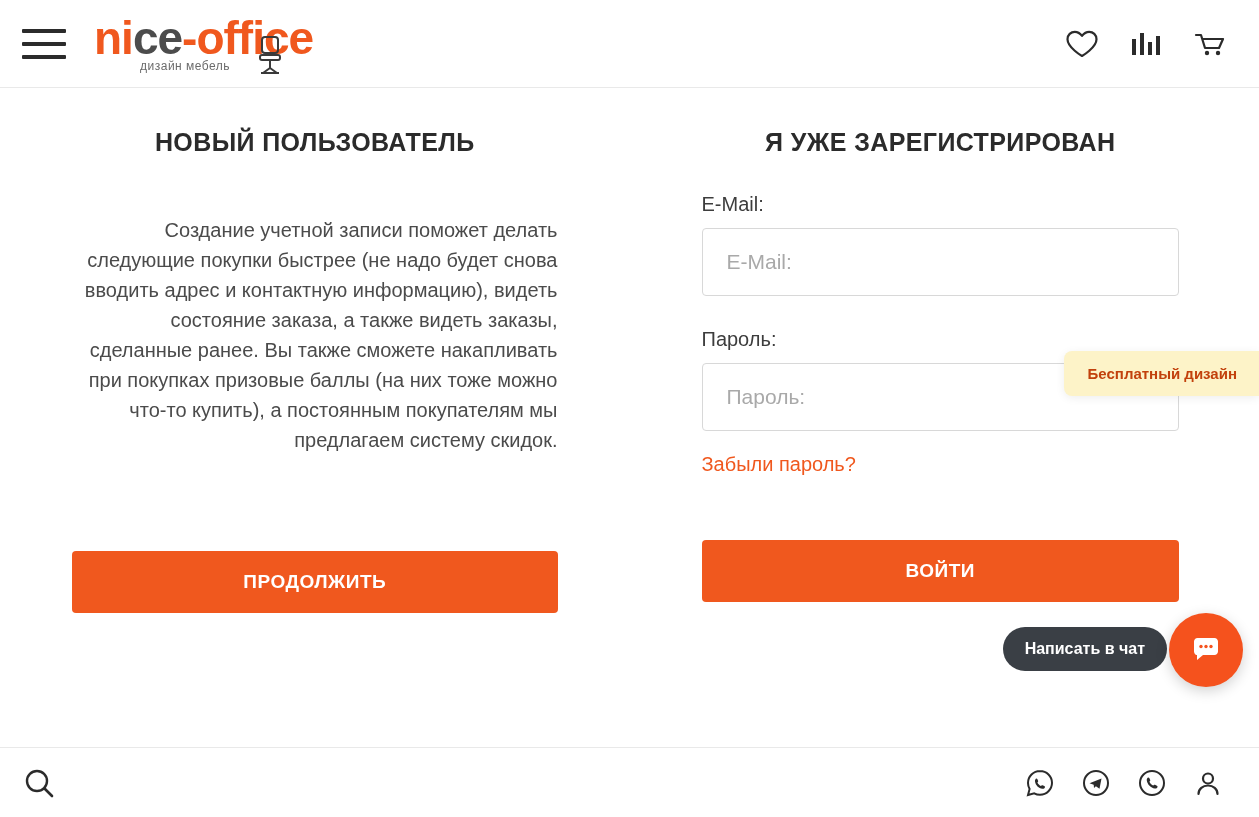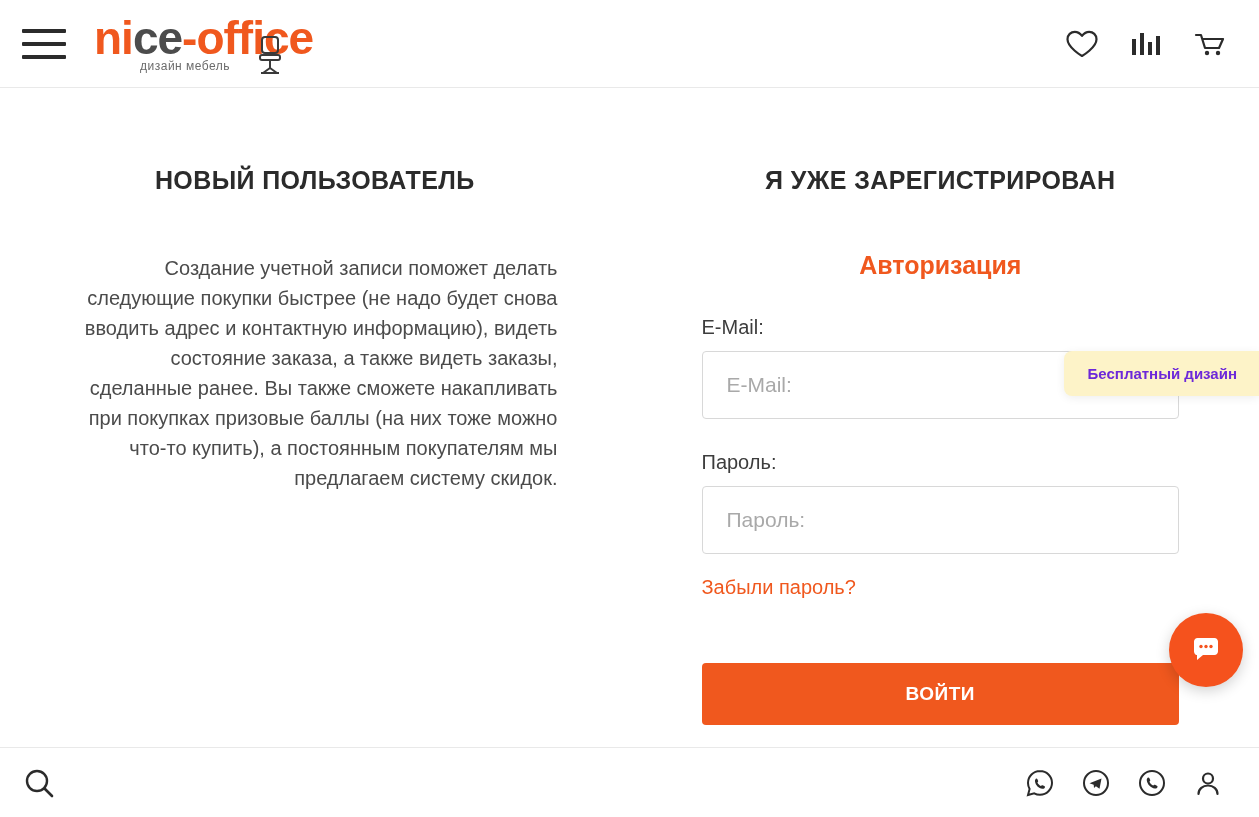--- a/index.html
+++ b/index.html
@@ -89,21 +89,20 @@
   .col-left { padding-left: 72px; padding-right: 72px; }
   .col-right { padding-left: 72px; padding-right: 80px; }
 
   .col-title {
     text-align: center;
     font-size: 25px;
     font-weight: 700;
     color: #2b2b2b;
     letter-spacing: 0.4px;
     text-transform: uppercase;
-    margin-top: 38px;
   }
   .col-sub {
     text-align: center;
     font-size: 25px;
     font-weight: 700;
     color: #f0581e;
     margin-top: 56px;
   }
   .col-text {
     margin-top: 58px;
@@ -159,21 +158,21 @@
     font-family: "Liberation Sans", sans-serif;
   }
   .btn-left { margin-top: 96px; }
 
   
   .promo-badge {
     position: absolute;
     right: 0;
     top: 263px;
     background: #fdf3c8;
-    color: #6d28d9;
+    color: #c2410c;
     font-size: 15px;
     font-weight: 600;
     padding: 14px 22px 14px 24px;
     border-radius: 8px 0 0 8px;
     box-shadow: 0 2px 10px rgba(0,0,0,0.07);
     white-space: nowrap;
   }
   .chat-label {
     position: absolute;
     right: 92px;
@@ -264,38 +263,39 @@
       <circle cx="25" cy="24" r="2.2" fill="#2b2b2b"></circle>
     </svg>
   </div>
 </div>
 
 <div class="main">
 
   <div class="col col-left">
     <div class="col-title">НОВЫЙ ПОЛЬЗОВАТЕЛЬ</div>
     <div class="col-text">Создание учетной записи поможет делать следующие покупки быстрее (не надо будет снова вводить адрес и контактную информацию), видеть состояние заказа, а также видеть заказы, сделанные ранее. Вы также сможете накапливать при покупках призовые баллы (на них тоже можно что-то купить), а постоянным покупателям мы предлагаем систему скидок.</div>
+    <button class="submit-btn btn-left">ПРОДОЛЖИТЬ</button>
   </div>
 
   <div class="col col-right">
     <div class="col-title">Я УЖЕ ЗАРЕГИСТРИРОВАН</div>
-    <div class="col-sub">Авторизация</div>
 
     <div class="field-label first">E-Mail:</div>
     <input class="text-input" type="text" placeholder="E-Mail:" style="">
 
     <div class="field-label">Пароль:</div>
     <input class="text-input" type="password" placeholder="Пароль:" style="">
 
     <a class="forgot">Забыли пароль?</a>
 
     <button class="submit-btn">ВОЙТИ</button>
   </div>
 
   <div class="promo-badge">Бесплатный дизайн</div>
+  <div class="chat-label">Написать в чат</div>
   <div class="chat-bubble">
     <svg width="36" height="36" viewBox="0 0 36 36">
       <path d="M6 9.5C6 7.6 7.6 6 9.5 6h17C28.4 6 30 7.6 30 9.5v10c0 1.9-1.6 3.5-3.5 3.5H15l-6 5v-5h-0.5C7.6 23 6 21.4 6 19.5z" fill="#fff"></path>
       <circle cx="13" cy="14.5" r="1.7" fill="#f5521d"></circle>
       <circle cx="18" cy="14.5" r="1.7" fill="#f5521d"></circle>
       <circle cx="23" cy="14.5" r="1.7" fill="#f5521d"></circle>
     </svg>
   </div>
 </div>
 

